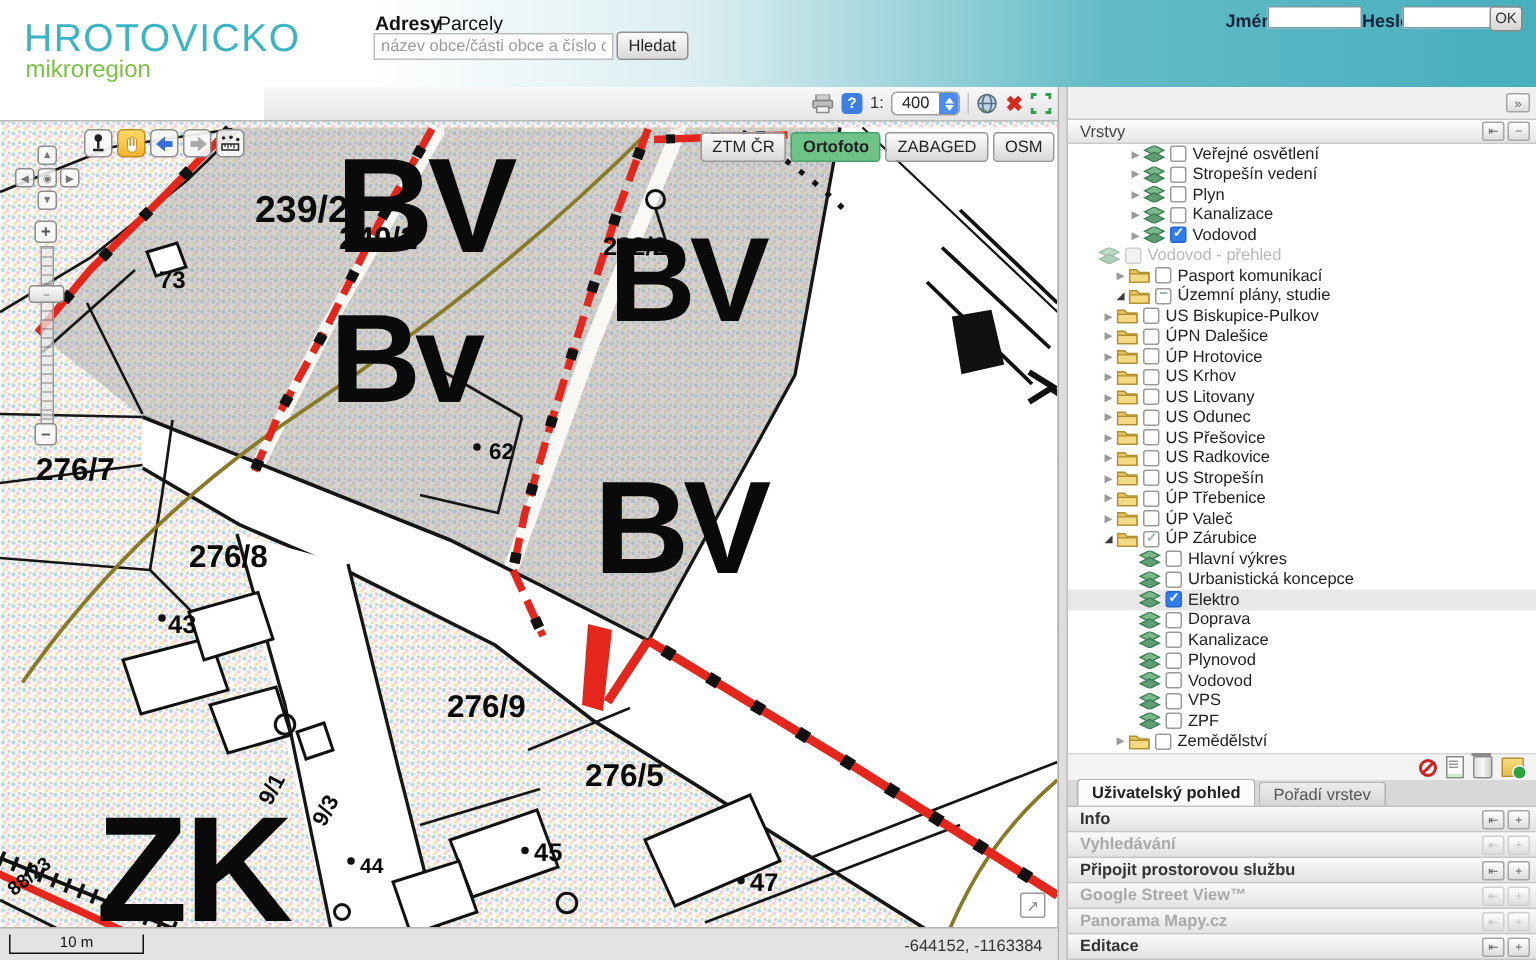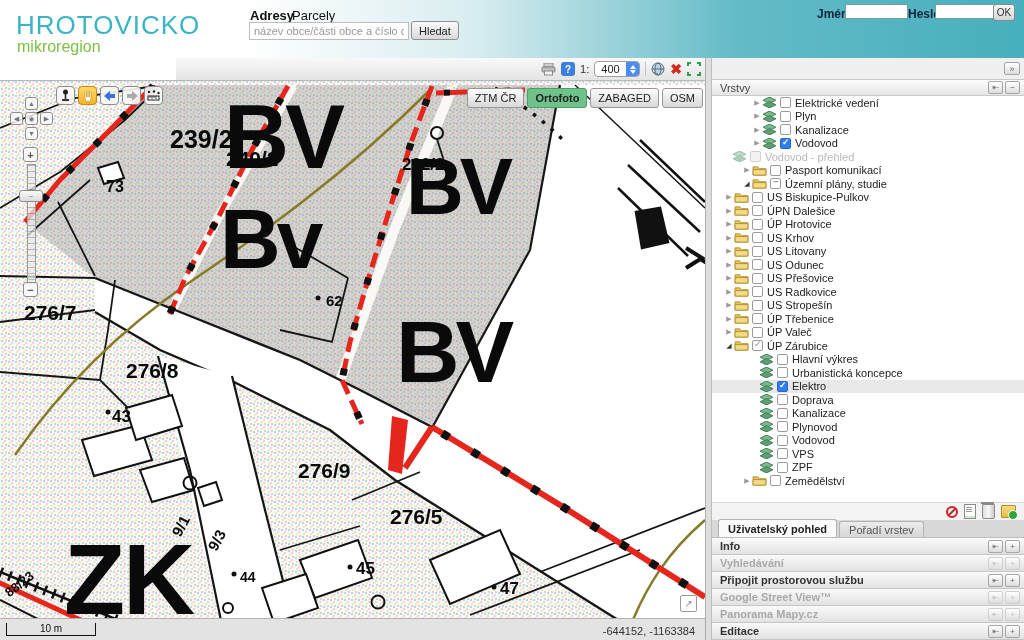--- a/index.html
+++ b/index.html
@@ -85,21 +85,21 @@
   .collapse-btn{position:absolute;right:4px;top:4px;width:16px;height:13px;border:1px solid #a5a5a5;border-radius:2px;
     background:linear-gradient(#fff,#ddd);font-size:9px;color:#666;display:flex;align-items:center;justify-content:center;padding:0;}
   .pbar{position:absolute;left:0;top:22px;width:312px;height:16px;background:linear-gradient(#fcfcfc,#e5e5e5);
     border-bottom:1px solid #c9c9c9;display:flex;align-items:center;padding:0 4px 0 8px;font-size:11px;color:#444;box-sizing:border-box;}
   .mb{width:15px;height:13px;border:1px solid #a5a5a5;border-radius:2px;background:linear-gradient(#fff,#ddd);
     font-size:8px;color:#666;display:flex;align-items:center;justify-content:center;margin-left:2px;padding:0;}
   .spacer{margin-left:auto;}
   .tree{position:absolute;left:0;top:38px;width:312px;height:406px;background:#fff;overflow:hidden;}
   .tr{height:13.5px;display:flex;align-items:center;font-size:11px;color:#222;white-space:nowrap;}
   .tr.hl{background:#e8e8e8;}
-  .pA{padding-left:40px;} .pA2{padding-left:50px;} .pB{padding-left:30px;} .pC{padding-left:12px;} .pD{padding-left:47px;}
+  .pA{padding-left:40px;} .pA2{padding-left:50px;} .pB{padding-left:30px;} .pC{padding-left:22px;} .pD{padding-left:47px;}
   .exp{width:10px;flex:0 0 10px;font-size:7px;color:#9a9a9a;text-align:center;}
   .exp.e{color:#3a3a3a;font-size:7px;}
   .li,.fi{width:15px;height:11px;margin:0 2px 0 0;flex:none;}
   .cb{width:11px;height:11px;border:1px solid #9b9b9b;border-radius:2px;background:#fff;margin:0 4px 0 1px;
     flex:none;position:relative;box-sizing:border-box;}
   .cb.on{background:#2f7df0;border-color:#2566cd;}
   .cb.on::after{content:"✓";position:absolute;left:1px;top:-2px;color:#fff;font-size:9px;font-weight:bold;}
   .cb.ind::after{content:"–";position:absolute;left:2px;top:-3px;color:#8aa08e;font-size:10px;font-weight:bold;}
   .cb.gc::after{content:"✓";position:absolute;left:1px;top:-2px;color:#a3b6a8;font-size:9px;font-weight:bold;}
   .cb.dis{background:#f3f3f3;border-color:#d0d0d0;}
@@ -391,21 +391,30 @@
     </div>
 
     <div class="tree">
       <div class="tr pA">
           <span class="exp">▶</span>
           <svg class="li" viewBox="0 0 16 12">
             <path d="M8 0l7 3.5L8 7 1 3.5z" fill="#7ab98a" stroke="#3c7d52"></path>
             <path d="M8 5l7 3.5L8 12 1 8.5z" fill="#5f9e74" stroke="#3c7d52"></path>
           </svg>
           <span class="cb"></span>
-          <span class="tlabel">Elektrické vedení</span>
+          <span class="tlabel">Veřejné osvětlení</span>
+        </div>
+      <div class="tr pA">
+          <span class="exp">▶</span>
+          <svg class="li" viewBox="0 0 16 12">
+            <path d="M8 0l7 3.5L8 7 1 3.5z" fill="#7ab98a" stroke="#3c7d52"></path>
+            <path d="M8 5l7 3.5L8 12 1 8.5z" fill="#5f9e74" stroke="#3c7d52"></path>
+          </svg>
+          <span class="cb"></span>
+          <span class="tlabel">Stropešín vedení</span>
         </div>
       <div class="tr pA">
           <span class="exp">▶</span>
           <svg class="li" viewBox="0 0 16 12">
             <path d="M8 0l7 3.5L8 7 1 3.5z" fill="#7ab98a" stroke="#3c7d52"></path>
             <path d="M8 5l7 3.5L8 12 1 8.5z" fill="#5f9e74" stroke="#3c7d52"></path>
           </svg>
           <span class="cb"></span>
           <span class="tlabel">Plyn</span>
         </div>

